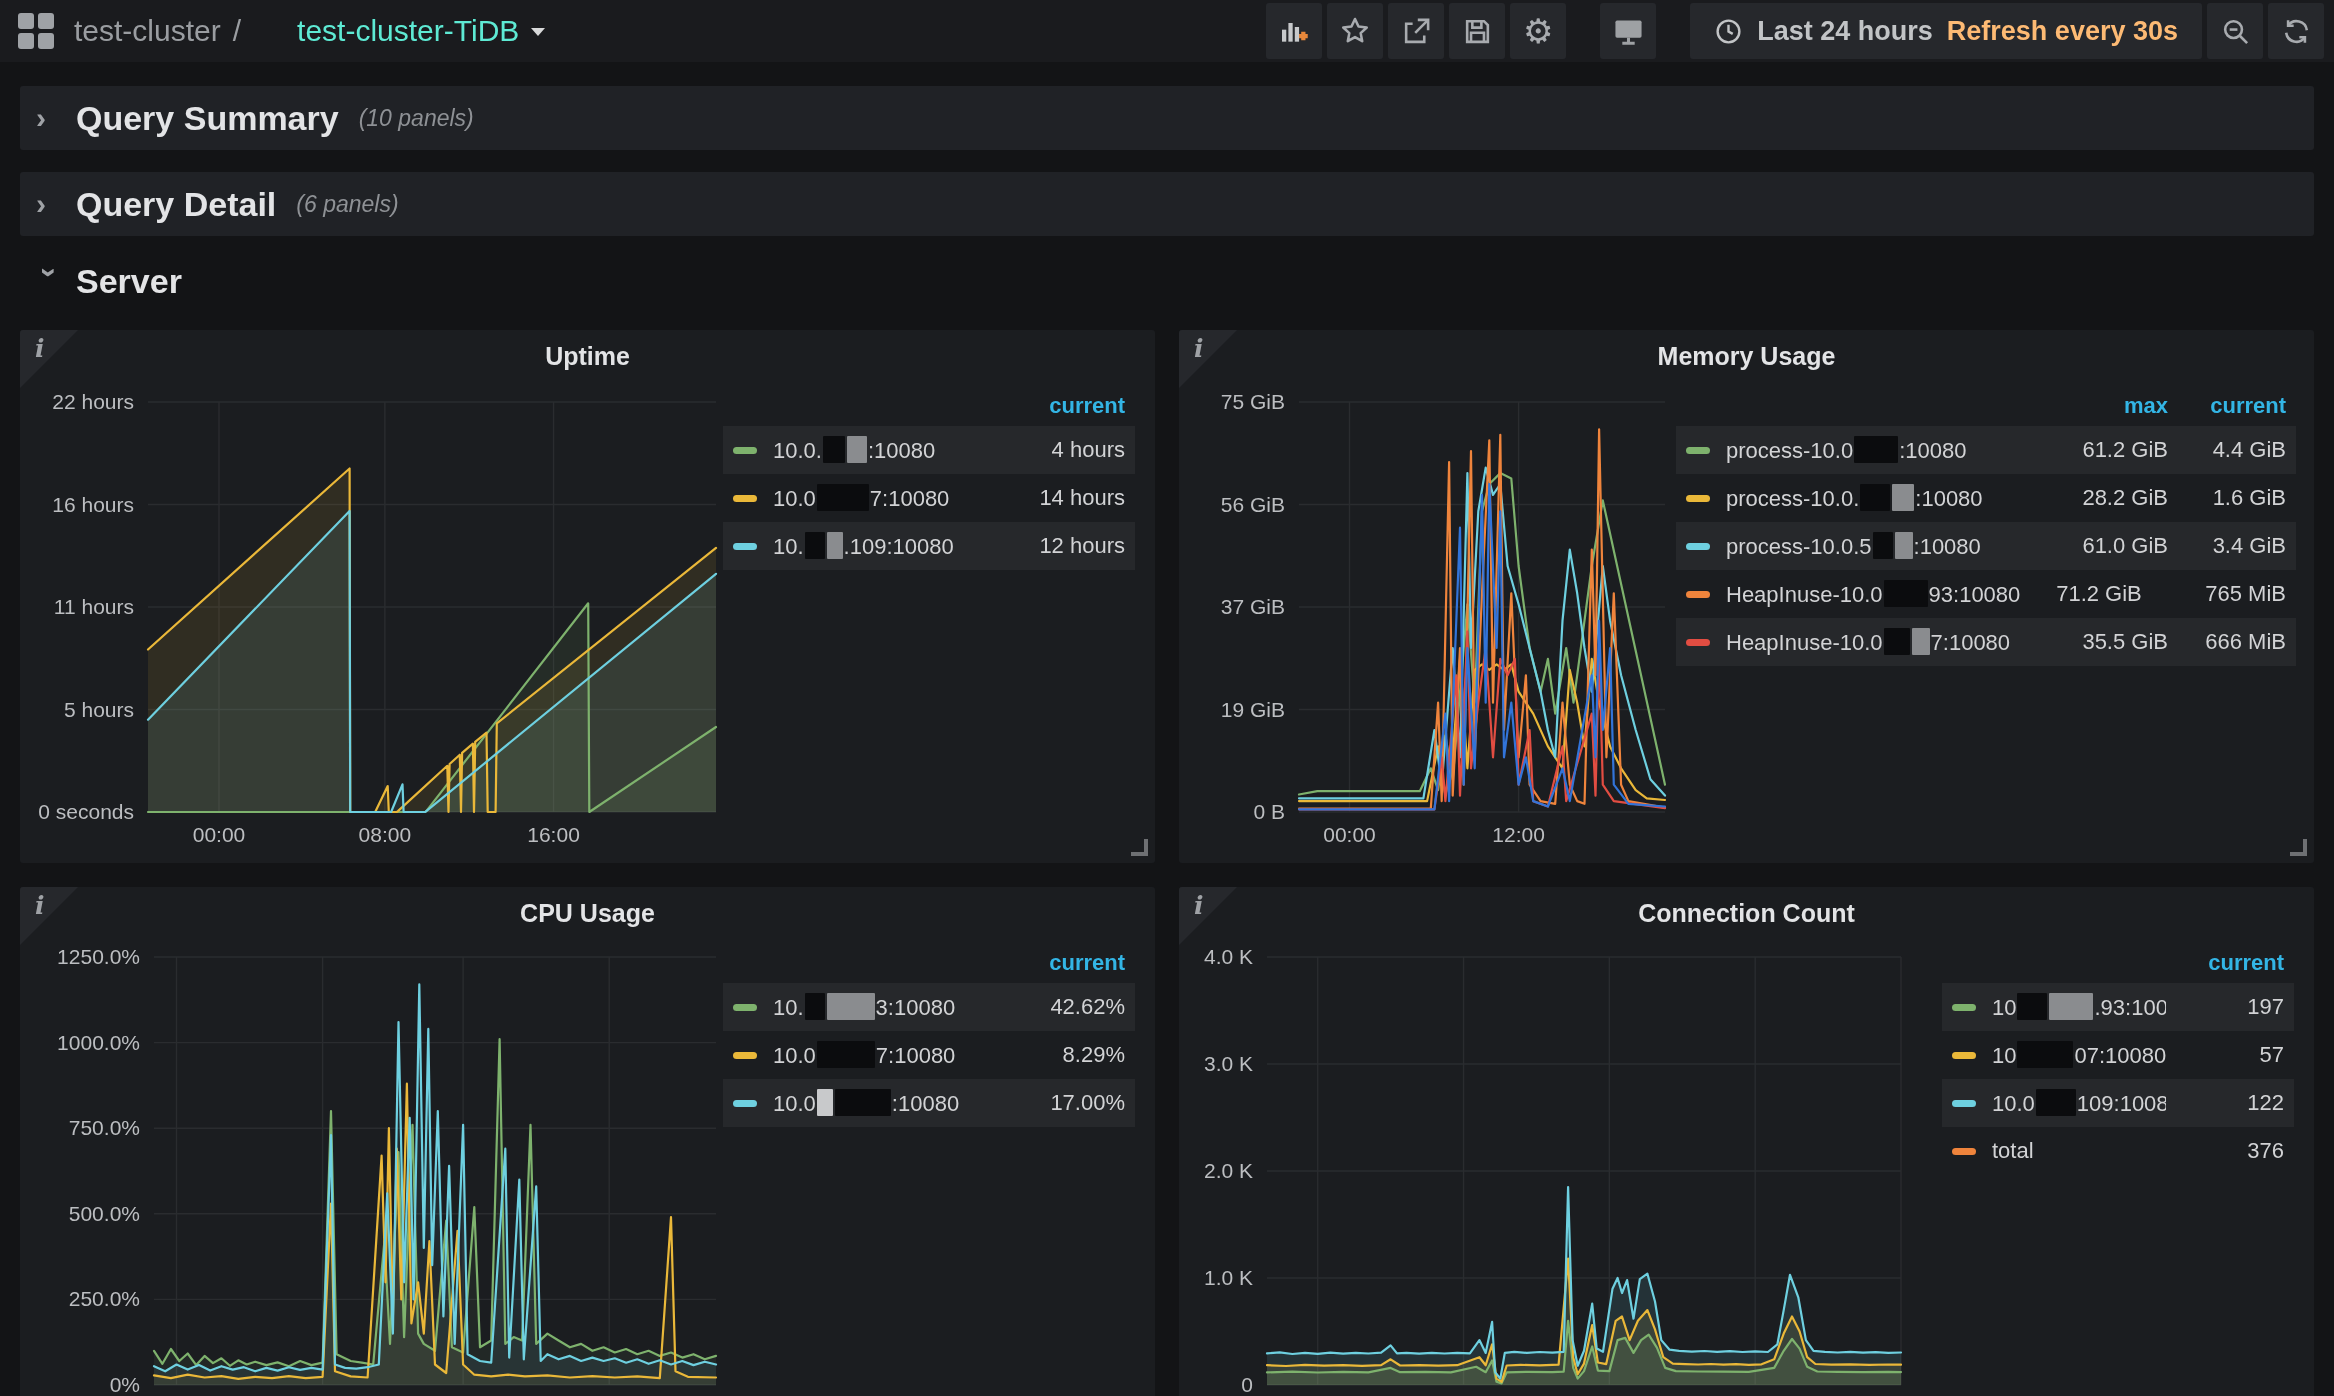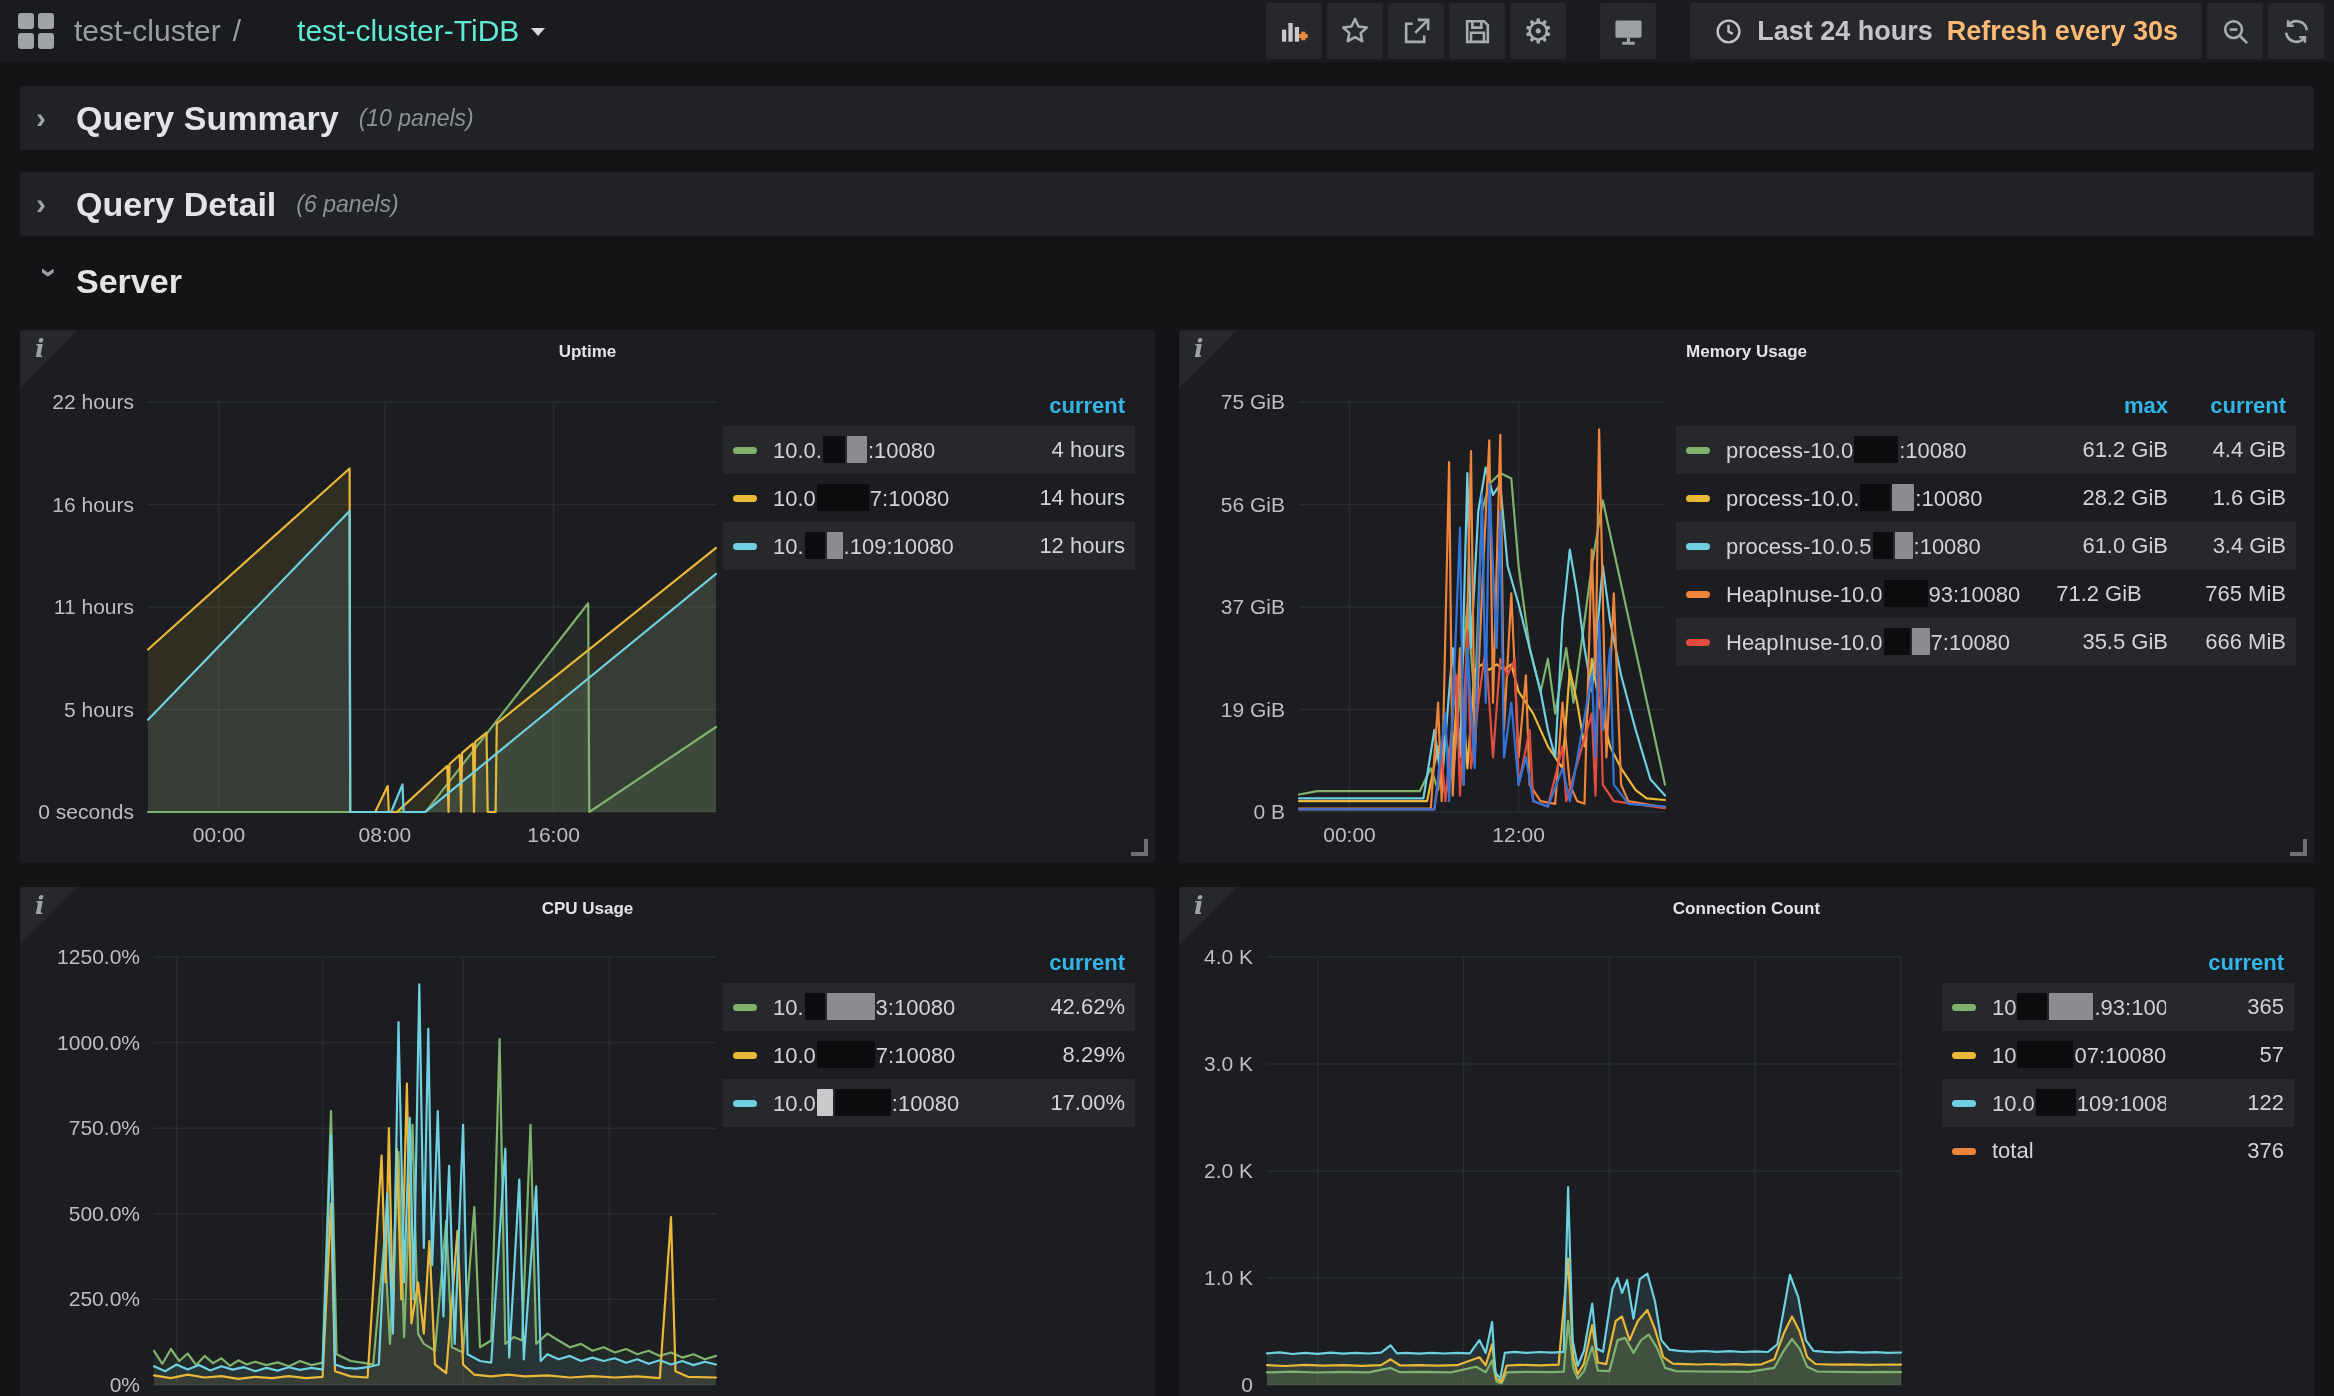--- a/index.html
+++ b/index.html
@@ -30,21 +30,21 @@
   .row-header{height:64px;background:#202226;border-radius:3px;display:flex;align-items:center;
     padding:0 16px;margin-top:22px;cursor:pointer;}
   .row-header.transparent{background:transparent;margin-top:16px;height:58px;}
   .chev{color:#9fa2a6;font-size:30px;font-weight:700;width:34px;flex:none;}
   .chev.down{transform:rotate(90deg);transform-origin:40% 50%;width:34px;}
   .row-title{font-size:34px;font-weight:700;color:#e3e4e6;margin-left:6px;}
   .row-count{font-size:23px;font-style:italic;color:#8e9195;margin-left:20px;}
   
   .panel-grid{display:grid;grid-template-columns:1fr 1fr;grid-gap:24px;margin-top:20px;}
   .panel{position:relative;background:#1b1d20;border-radius:3px;height:533px;overflow:hidden;}
-  .panel-title{position:absolute;top:12px;left:0;right:0;text-align:center;font-size:17px;
+  .panel-title{position:absolute;top:12px;left:0;right:0;text-align:center;font-size:25px;
     font-weight:700;color:#e3e4e6;cursor:pointer;z-index:3;}
   .info-corner{position:absolute;top:0;left:0;width:0;height:0;
     border-top:58px solid #26282c;border-right:58px solid transparent;z-index:2;}
   .info-i{position:absolute;top:4px;left:15px;z-index:3;font-family:"DejaVu Serif",serif;
     font-style:italic;font-weight:700;color:#9fa2a6;font-size:25px;}
   .resize-corner{position:absolute;right:7px;bottom:7px;width:13px;height:13px;
     border-right:4px solid #6e7073;border-bottom:4px solid #6e7073;z-index:3;cursor:nwse-resize;}
   .chart{position:absolute;z-index:1;}
   .legend{position:absolute;font-size:22px;z-index:2;}
   .legend-header{display:flex;align-items:center;height:40px;padding:0 10px;}
@@ -373,21 +373,21 @@
           </svg>
         </div>
       <div class="legend">
           <div class="legend-header">
             <span class="spacer"></span>
             <span class="hdr" style="width: 118px;">current</span>
           </div>
           <div class="legend-row stripe">
             <span class="swatch" style="background: rgb(126, 178, 109);"></span>
             <span class="legend-label">10<span class="redact" style="width: 30px; background: rgb(11, 12, 14);"></span><span class="redact" style="width: 44px; background: rgb(138, 140, 143);"></span>.93:10080</span>
-            <span class="legend-val" style="width: 118px;">365</span>
+            <span class="legend-val" style="width: 118px;">197</span>
           </div>
           <div class="legend-row">
             <span class="swatch" style="background: rgb(234, 184, 57);"></span>
             <span class="legend-label">10<span class="redact" style="width: 56px; background: rgb(11, 12, 14);"></span>07:10080</span>
             <span class="legend-val" style="width: 118px;">57</span>
           </div>
           <div class="legend-row stripe">
             <span class="swatch" style="background: rgb(110, 208, 224);"></span>
             <span class="legend-label">10.0<span class="redact" style="width: 40px; background: rgb(11, 12, 14);"></span>109:10080</span>
             <span class="legend-val" style="width: 118px;">122</span>

